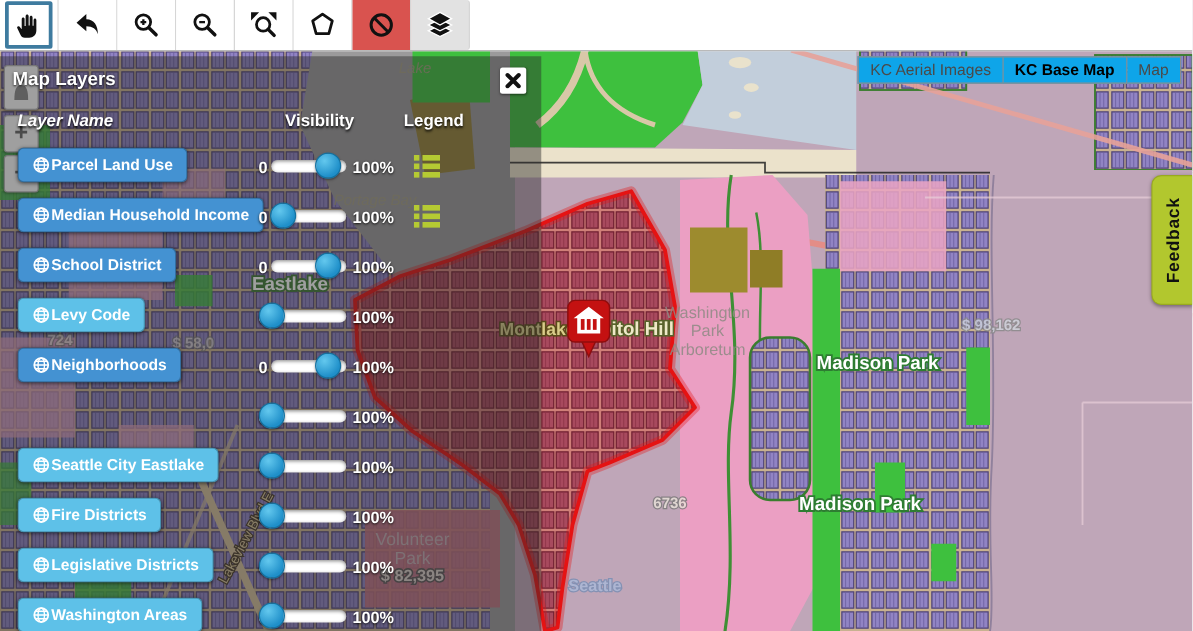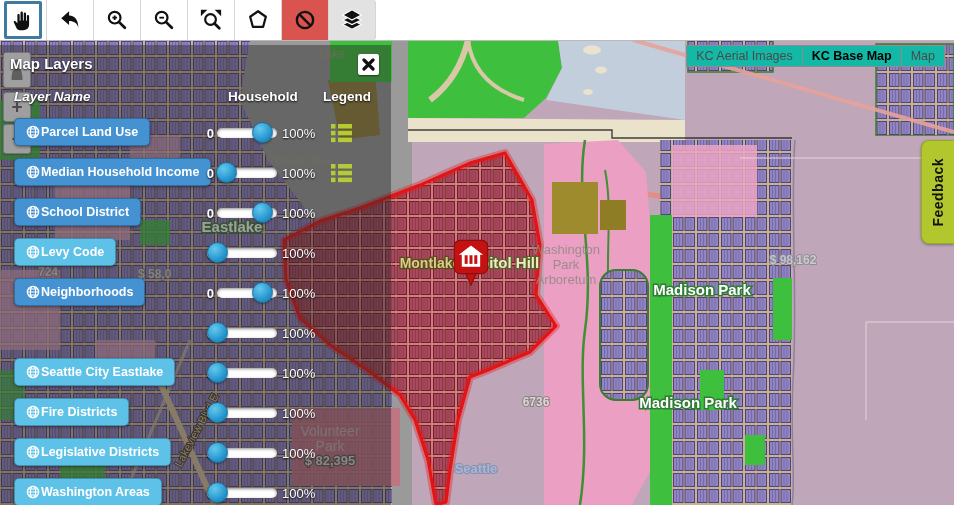--- a/index.html
+++ b/index.html
@@ -21,21 +21,21 @@
 
   
   .mapctl{position:absolute;left:3px;width:26px;background:#fff;border:1px solid #b5b5b5;
           border-radius:3px;box-shadow:0 1px 2px rgba(0,0,0,.3);z-index:2;display:flex;
           align-items:center;justify-content:center;color:#666;font-weight:bold;cursor:pointer;}
   .mapctl.pegman{top:52px;height:34px;}
   .mapctl.zplus{top:92px;height:28px;font-size:19px;}
   .mapctl.zminus{top:124px;height:28px;font-size:19px;}
 
   
-  .panel{position:absolute;left:0;top:45px;width:391px;height:460px;z-index:10;
+  .panel{position:absolute;left:0;top:45px;width:433px;height:460px;z-index:10;
          background:rgba(42,42,42,.45);color:#fff;}
   .panel-title{position:absolute;left:10px;top:10px;font-size:15px;font-weight:bold;
                text-shadow:0 1px 2px rgba(0,0,0,.9);}
   .panel-close{position:absolute;right:12px;top:9px;width:21px;height:21px;background:#fff;
                border-radius:2px;display:flex;align-items:center;justify-content:center;
                cursor:pointer;box-shadow:0 1px 2px rgba(0,0,0,.5);}
   .col-heads{position:absolute;left:0;top:44px;width:100%;height:20px;font-size:13.5px;
              font-weight:bold;text-shadow:0 1px 2px rgba(0,0,0,.9);}
   .col-heads .c1{position:absolute;left:14px;font-style:italic;}
   .col-heads .c2{position:absolute;left:228px;}
@@ -49,26 +49,26 @@
   .layer-btn.enabled{background:#4492d2;}
   .layer-btn.disabled{background:#5ec1e8;align-items:flex-end;}
   .slider{position:absolute;left:198px;top:0;height:40px;display:flex;align-items:center;}
   .slider .min{width:16px;text-align:right;font-size:13px;font-weight:bold;margin-right:3px;
                text-shadow:0 1px 2px rgba(0,0,0,.9);}
   .slider .track{position:relative;width:60px;height:10px;background:#fff;border-radius:6px;
                  box-shadow:inset 0 1px 3px rgba(0,0,0,.45);cursor:pointer;}
   .slider .handle{position:absolute;top:-6px;width:21px;height:21px;border-radius:50%;cursor:pointer;
                   background:radial-gradient(circle at 35% 30%,#63c8ee,#1f8fc9 70%);
                   border:1px solid #14719f;box-shadow:0 1px 2px rgba(0,0,0,.4);box-sizing:border-box;}
-  .slider .max{margin-left:5px;font-size:13px;font-weight:normal;text-shadow:0 1px 2px rgba(0,0,0,.9);}
+  .slider .max{margin-left:5px;font-size:13px;font-weight:bold;text-shadow:0 1px 2px rgba(0,0,0,.9);}
   .legend-icon{position:absolute;left:331px;top:10px;width:21px;height:20px;cursor:pointer;}
 
   
   .basemaps{position:absolute;top:45px;right:9px;z-index:20;display:flex;}
-  .bm-btn{background:#14b8a6;border:1px solid #8d8d8d;border-left-width:0;color:#4a4a4a;
+  .bm-btn{background:#0ea5e9;border:1px solid #8d8d8d;border-left-width:0;color:#4a4a4a;
           font-size:12.5px;padding:3px 9px;cursor:pointer;white-space:nowrap;
           font-family:"Liberation Sans",sans-serif;}
   .bm-btn:first-child{border-left-width:1px;}
   .bm-btn.selected{font-weight:bold;color:#000;}
 
   
   .feedback{position:absolute;right:0;top:140px;width:32px;height:102px;background:#b2c72e;
             border:1px solid #98aa1f;border-right:none;border-radius:8px 0 0 8px;z-index:20;
             display:flex;align-items:center;justify-content:center;cursor:pointer;
             box-shadow:0 1px 3px rgba(0,0,0,.35);}
@@ -289,21 +289,21 @@
 
   <div class="panel">
     <div class="panel-title">Map Layers</div>
     <div class="panel-close">
       <svg width="13" height="13" viewBox="0 0 13 13">
         <path d="M2 2 L11 11 M11 2 L2 11" stroke="#111" stroke-width="3.2" stroke-linecap="round"></path>
       </svg>
     </div>
     <div class="col-heads">
       <span class="c1">Layer Name</span>
-      <span class="c2">Household</span>
+      <span class="c2">Visibility</span>
       <span class="c3">Legend</span>
     </div>
     <div class="layer-list" id="layer-list">
     <div class="layer-row">
       <button class="layer-btn enabled">
         <svg width="14" height="14" viewBox="0 0 14 14" fill="none" stroke="#fff">
           <circle cx="7" cy="7" r="5.6" stroke-width="1.4"></circle>
           <ellipse cx="7" cy="7" rx="2.6" ry="5.6" stroke-width="1.1"></ellipse>
           <path d="M1.6 7h10.8M2.3 4h9.4M2.3 10h9.4" stroke-width="1.1"></path>
         </svg>

